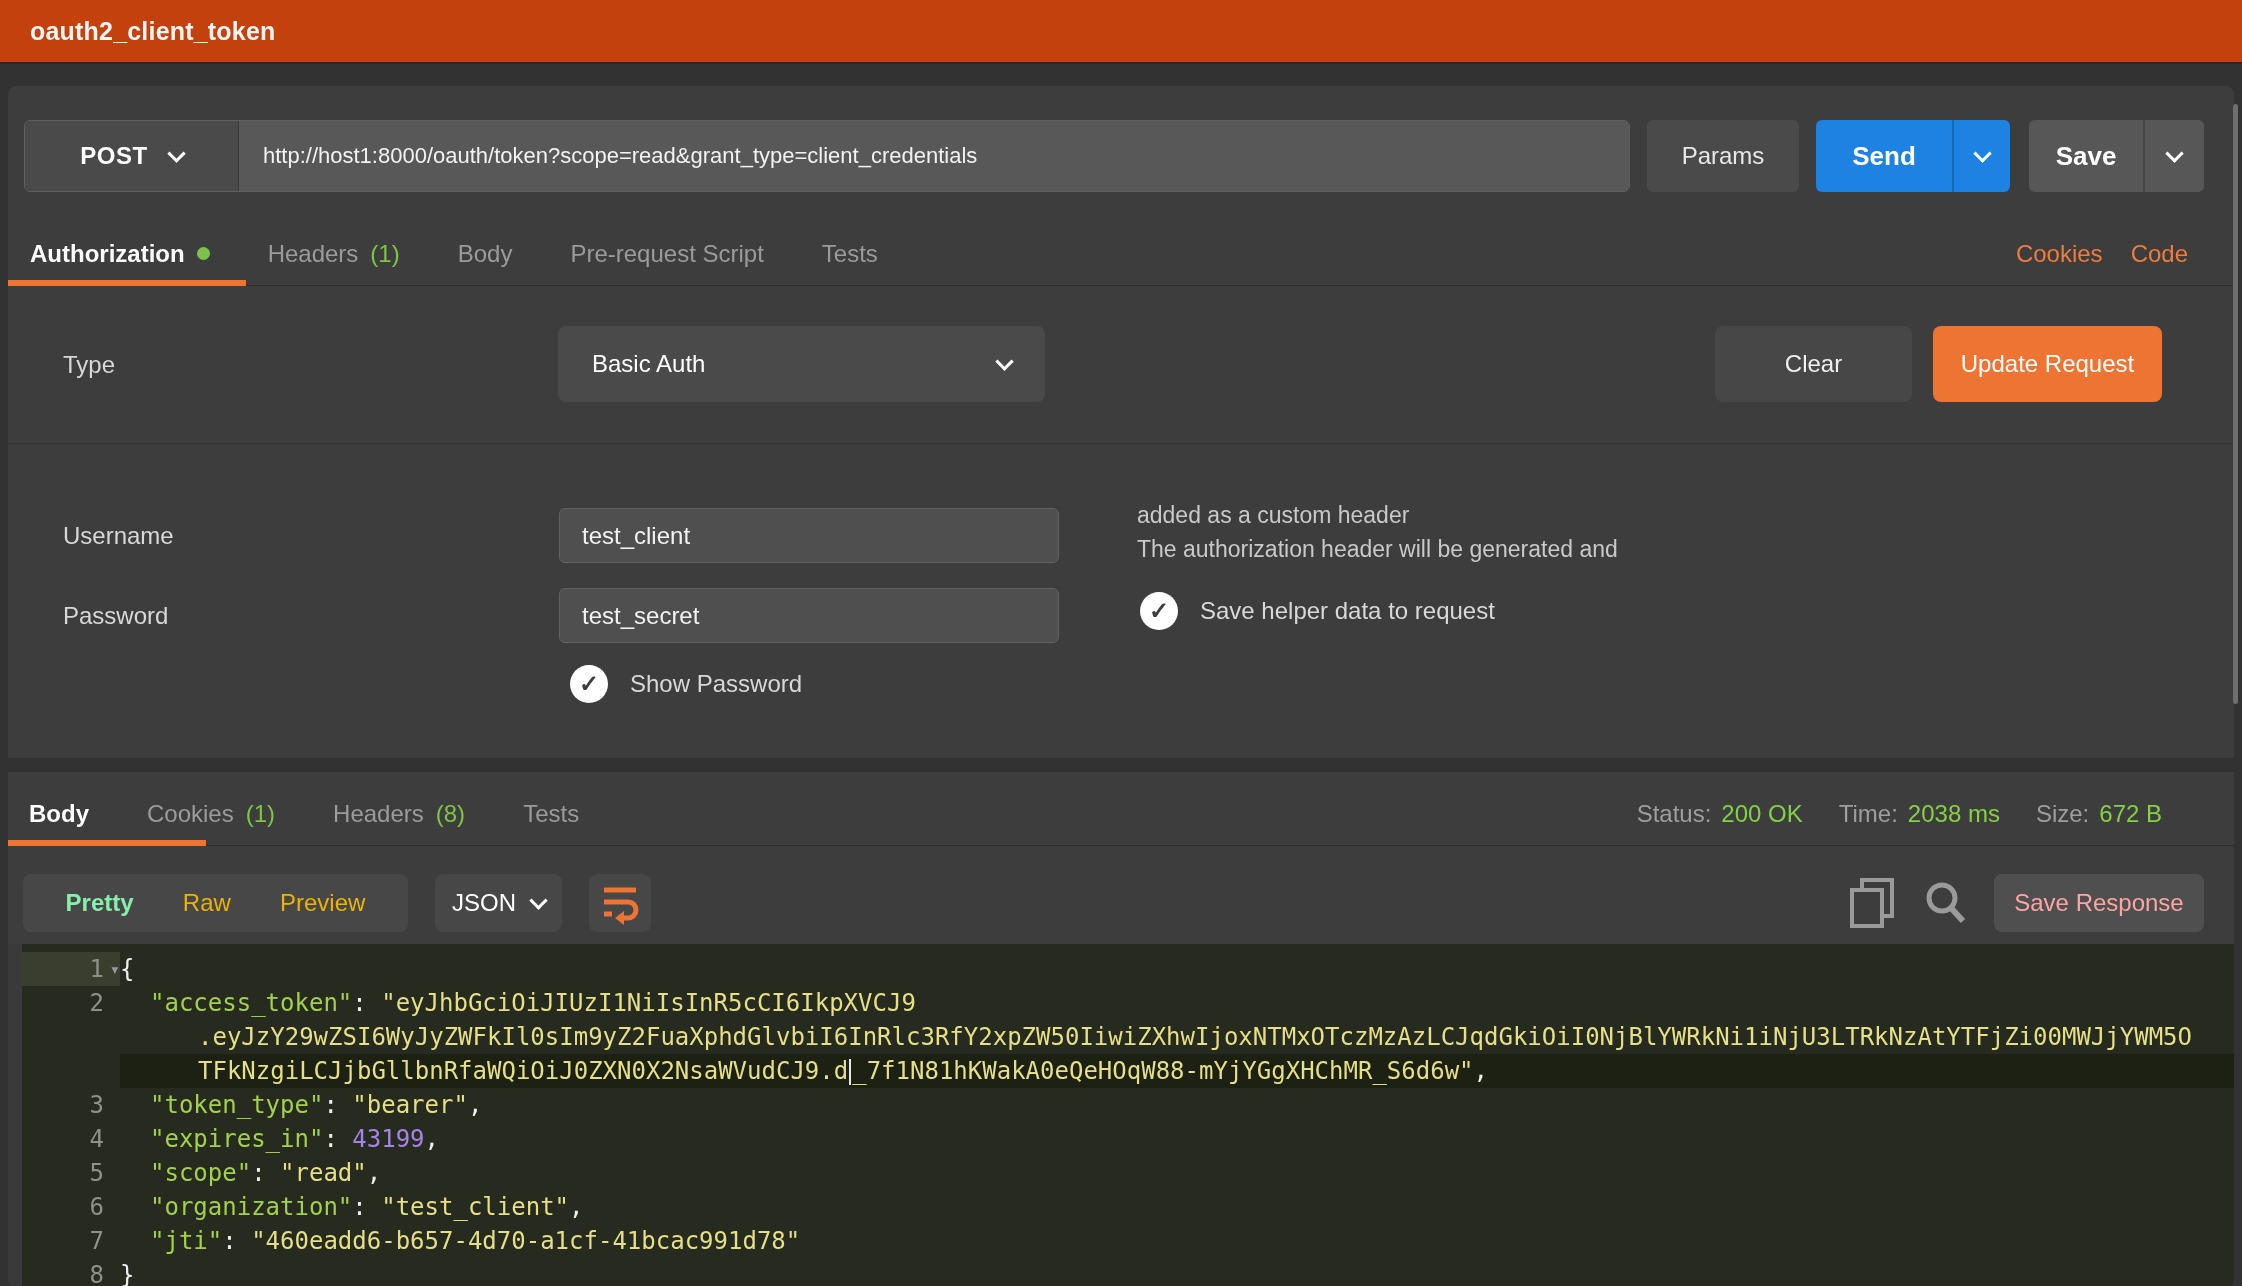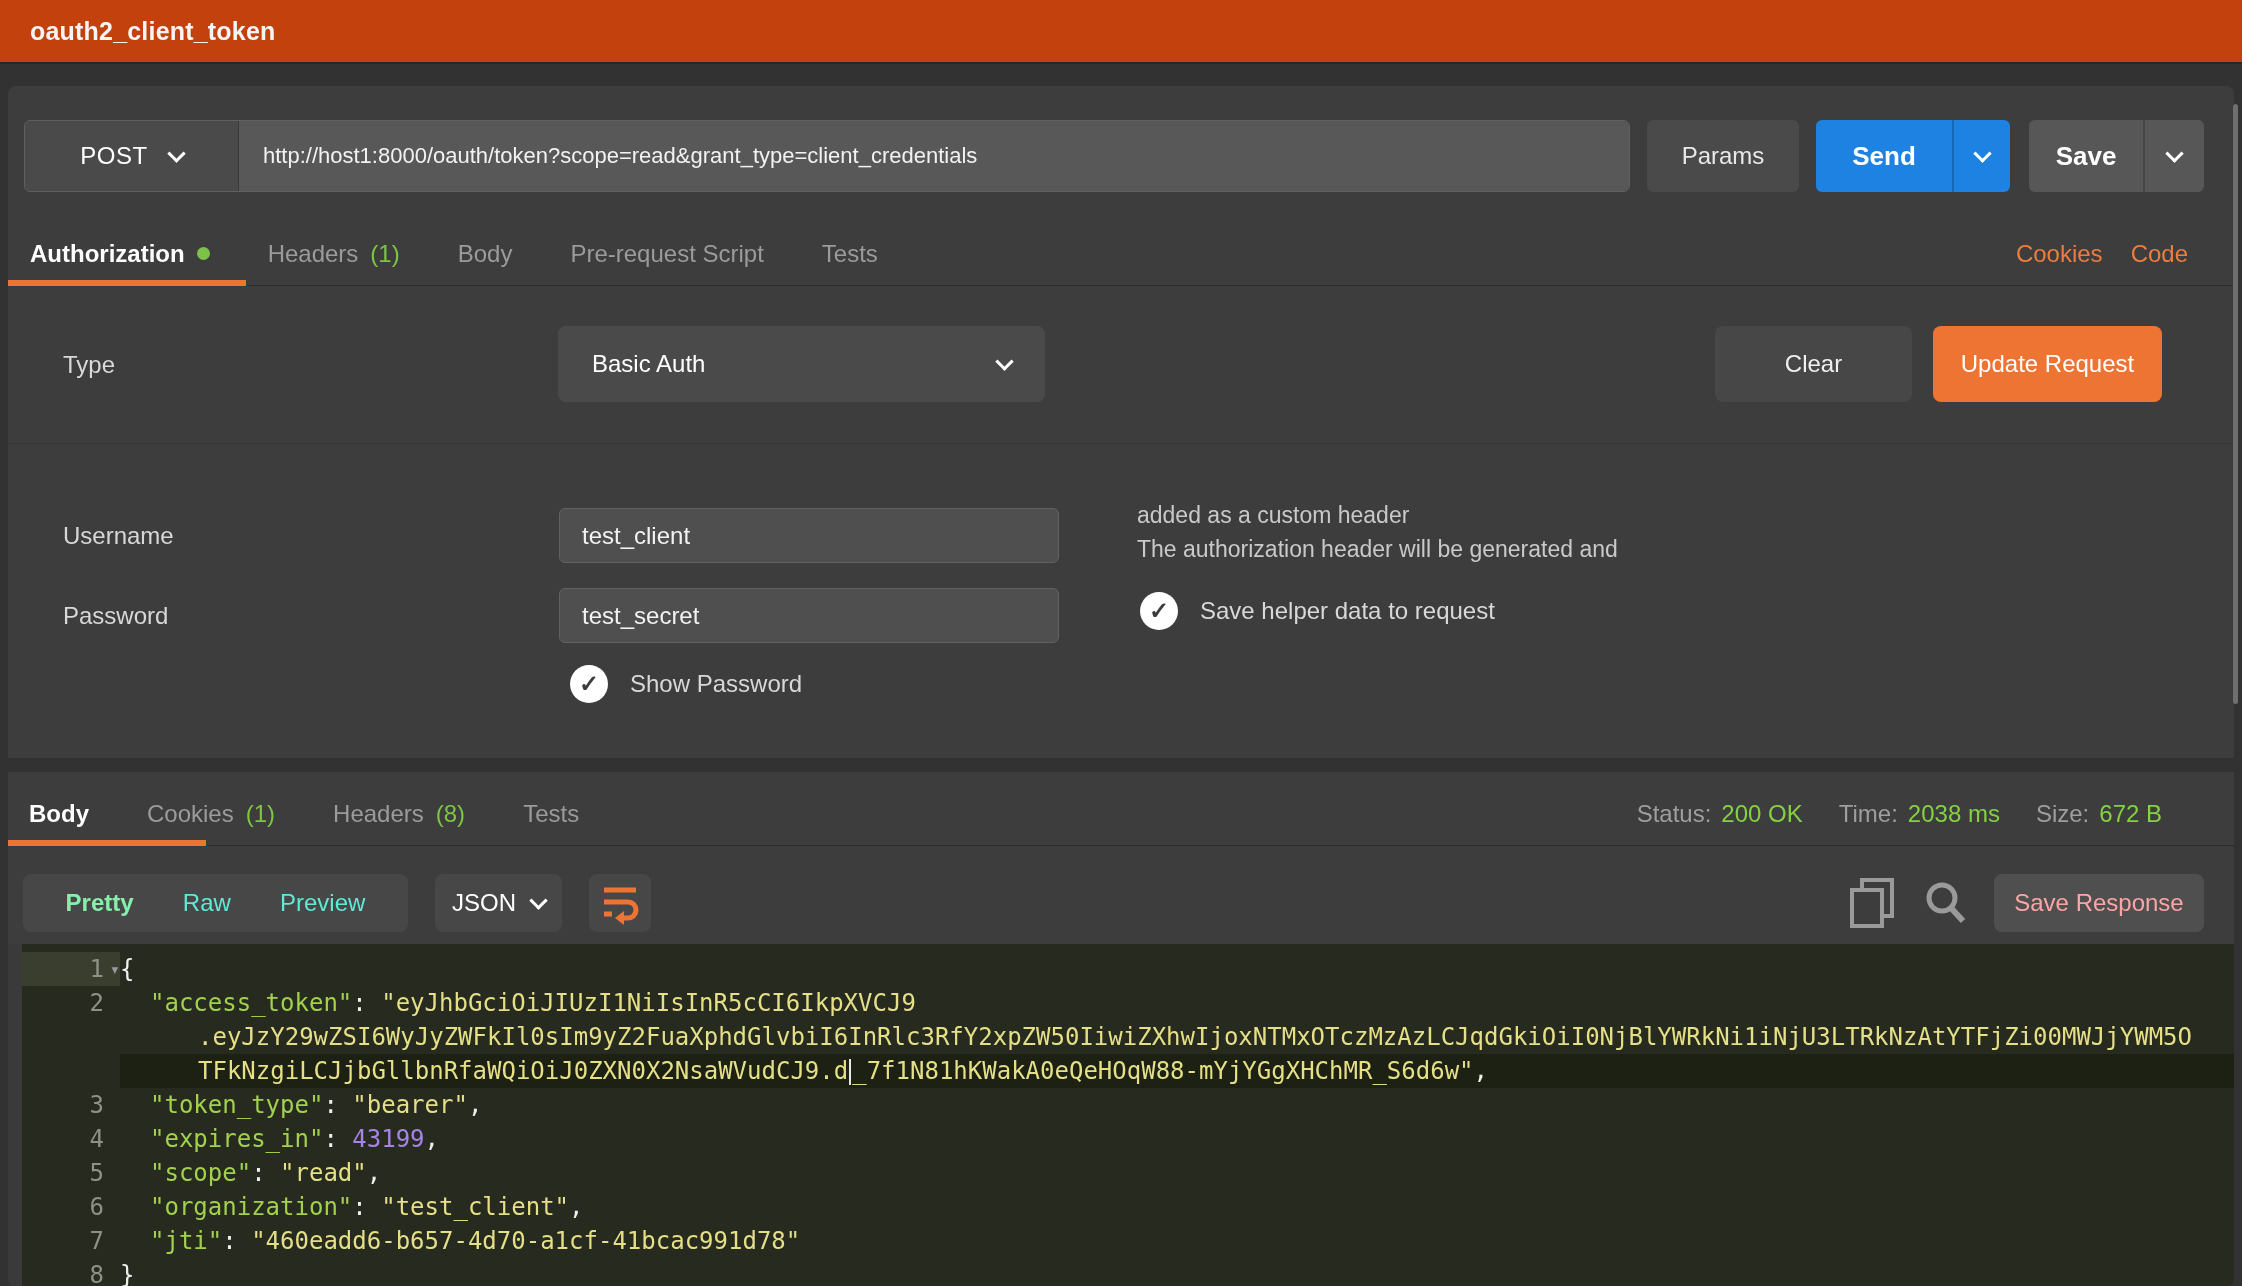--- a/index.html
+++ b/index.html
@@ -22,21 +22,21 @@
     background:#3d3d3d; border-radius:8px 8px 0 0;
   }
   .url-row { position:absolute; left:16px; top:34px; right:16px; height:72px; display:flex; }
   .url-group {
     display:flex; width:1606px; height:72px; border:1px solid #5f5f5f; border-radius:6px; overflow:hidden;
   }
   .method-select {
     width:214px; background:#4a4a4a; display:flex; align-items:center; justify-content:center;
     gap:22px; border-right:1px solid #3a3a3a; cursor:pointer;
   }
-  .method-select .m { font-size:24px; font-weight:normal; color:#fff; letter-spacing:.5px; }
+  .method-select .m { font-size:24px; font-weight:bold; color:#fff; letter-spacing:.5px; }
   .url-input {
     flex:1; background:#585858; display:flex; align-items:center; padding-left:24px;
   }
   .url-input .u { font-size:22px; color:#f2f2f2; }
   .chev {
     display:inline-block; width:13px; height:13px;
     border-right:3px solid #fff; border-bottom:3px solid #fff;
     transform:rotate(45deg) translate(-2px,-2px);
   }
   .btn-params {
@@ -127,21 +127,21 @@
   .metric .val { color:#84d143; }
 
   .resp-toolbar {
     position:absolute; left:0; top:100px; width:100%; height:62px;
     display:flex; align-items:center; padding-left:15px;
   }
   .segmented {
     width:385px; height:58px; background:#474747; border-radius:8px;
     display:flex; align-items:center; justify-content:space-around; padding:0 18px;
   }
-  .seg { font-size:24px; color:#5eead4; cursor:pointer; border:none; background:none; font-family:inherit; }
+  .seg { font-size:24px; color:#eab308; cursor:pointer; border:none; background:none; font-family:inherit; }
   .seg.active { color:#86efac; font-weight:600; }
   .fmt-dd {
     margin-left:27px; width:127px; height:58px; background:#474747; border-radius:8px;
     display:flex; align-items:center; justify-content:center; gap:16px; cursor:pointer;
   }
   .fmt-dd .fv { font-size:24px; color:#fff; }
   .wrap-btn {
     margin-left:27px; width:62px; height:58px; background:#474747; border:none; border-radius:8px;
     display:flex; align-items:center; justify-content:center; cursor:pointer;
   }

